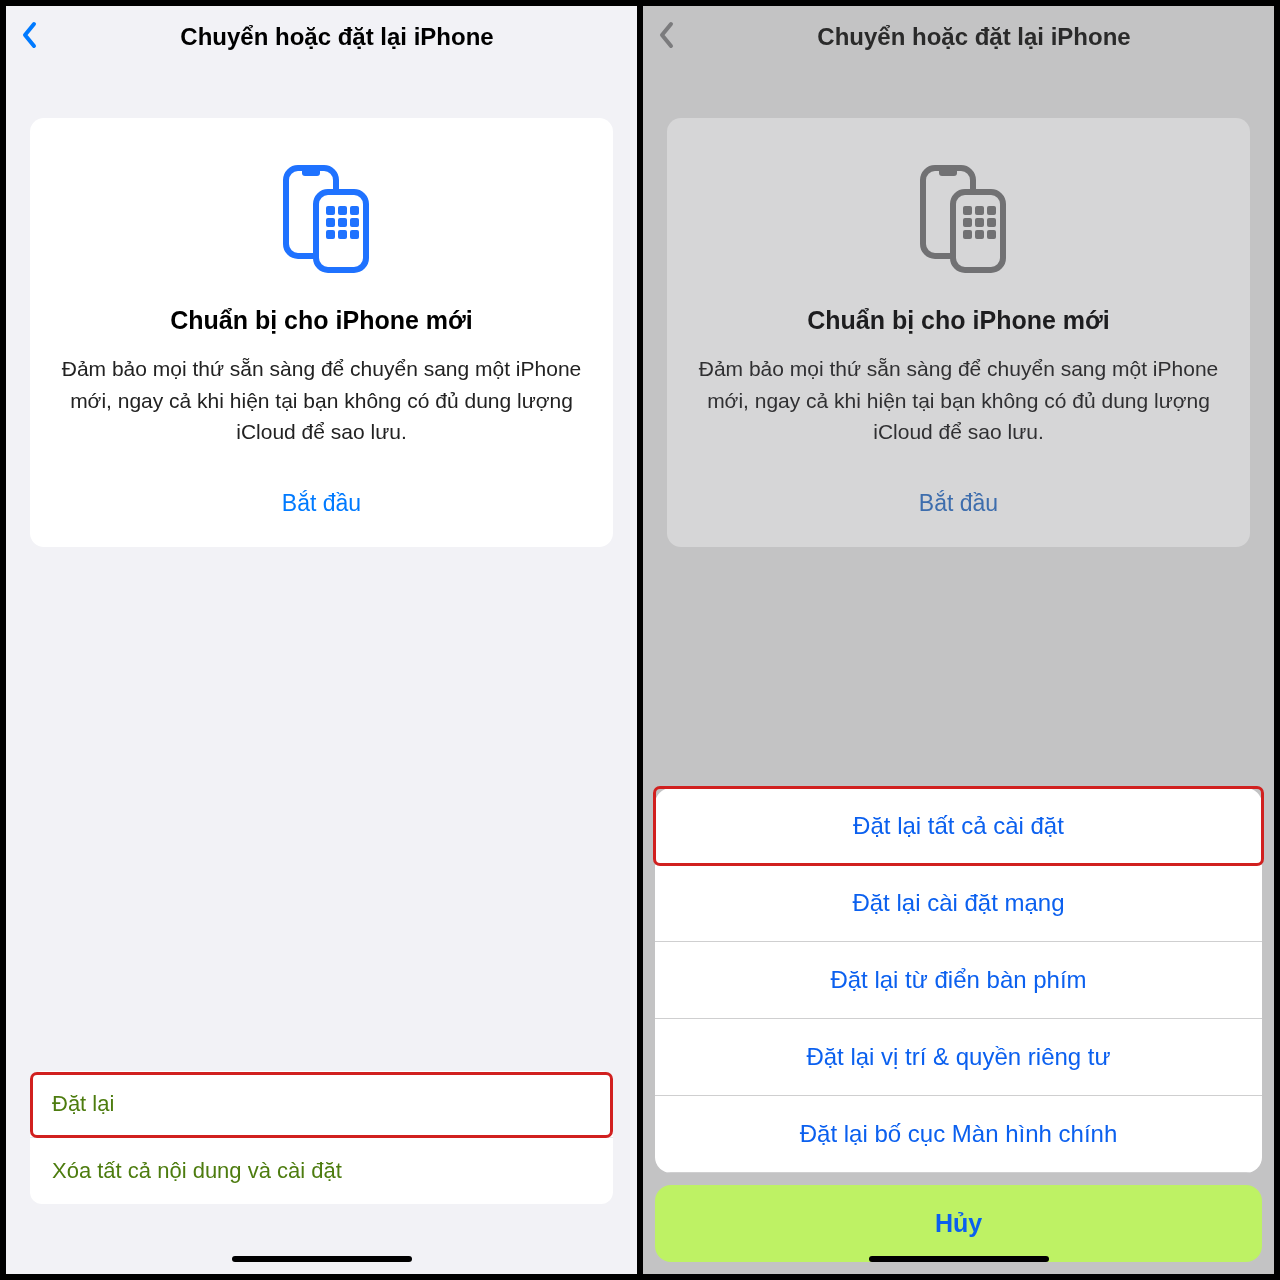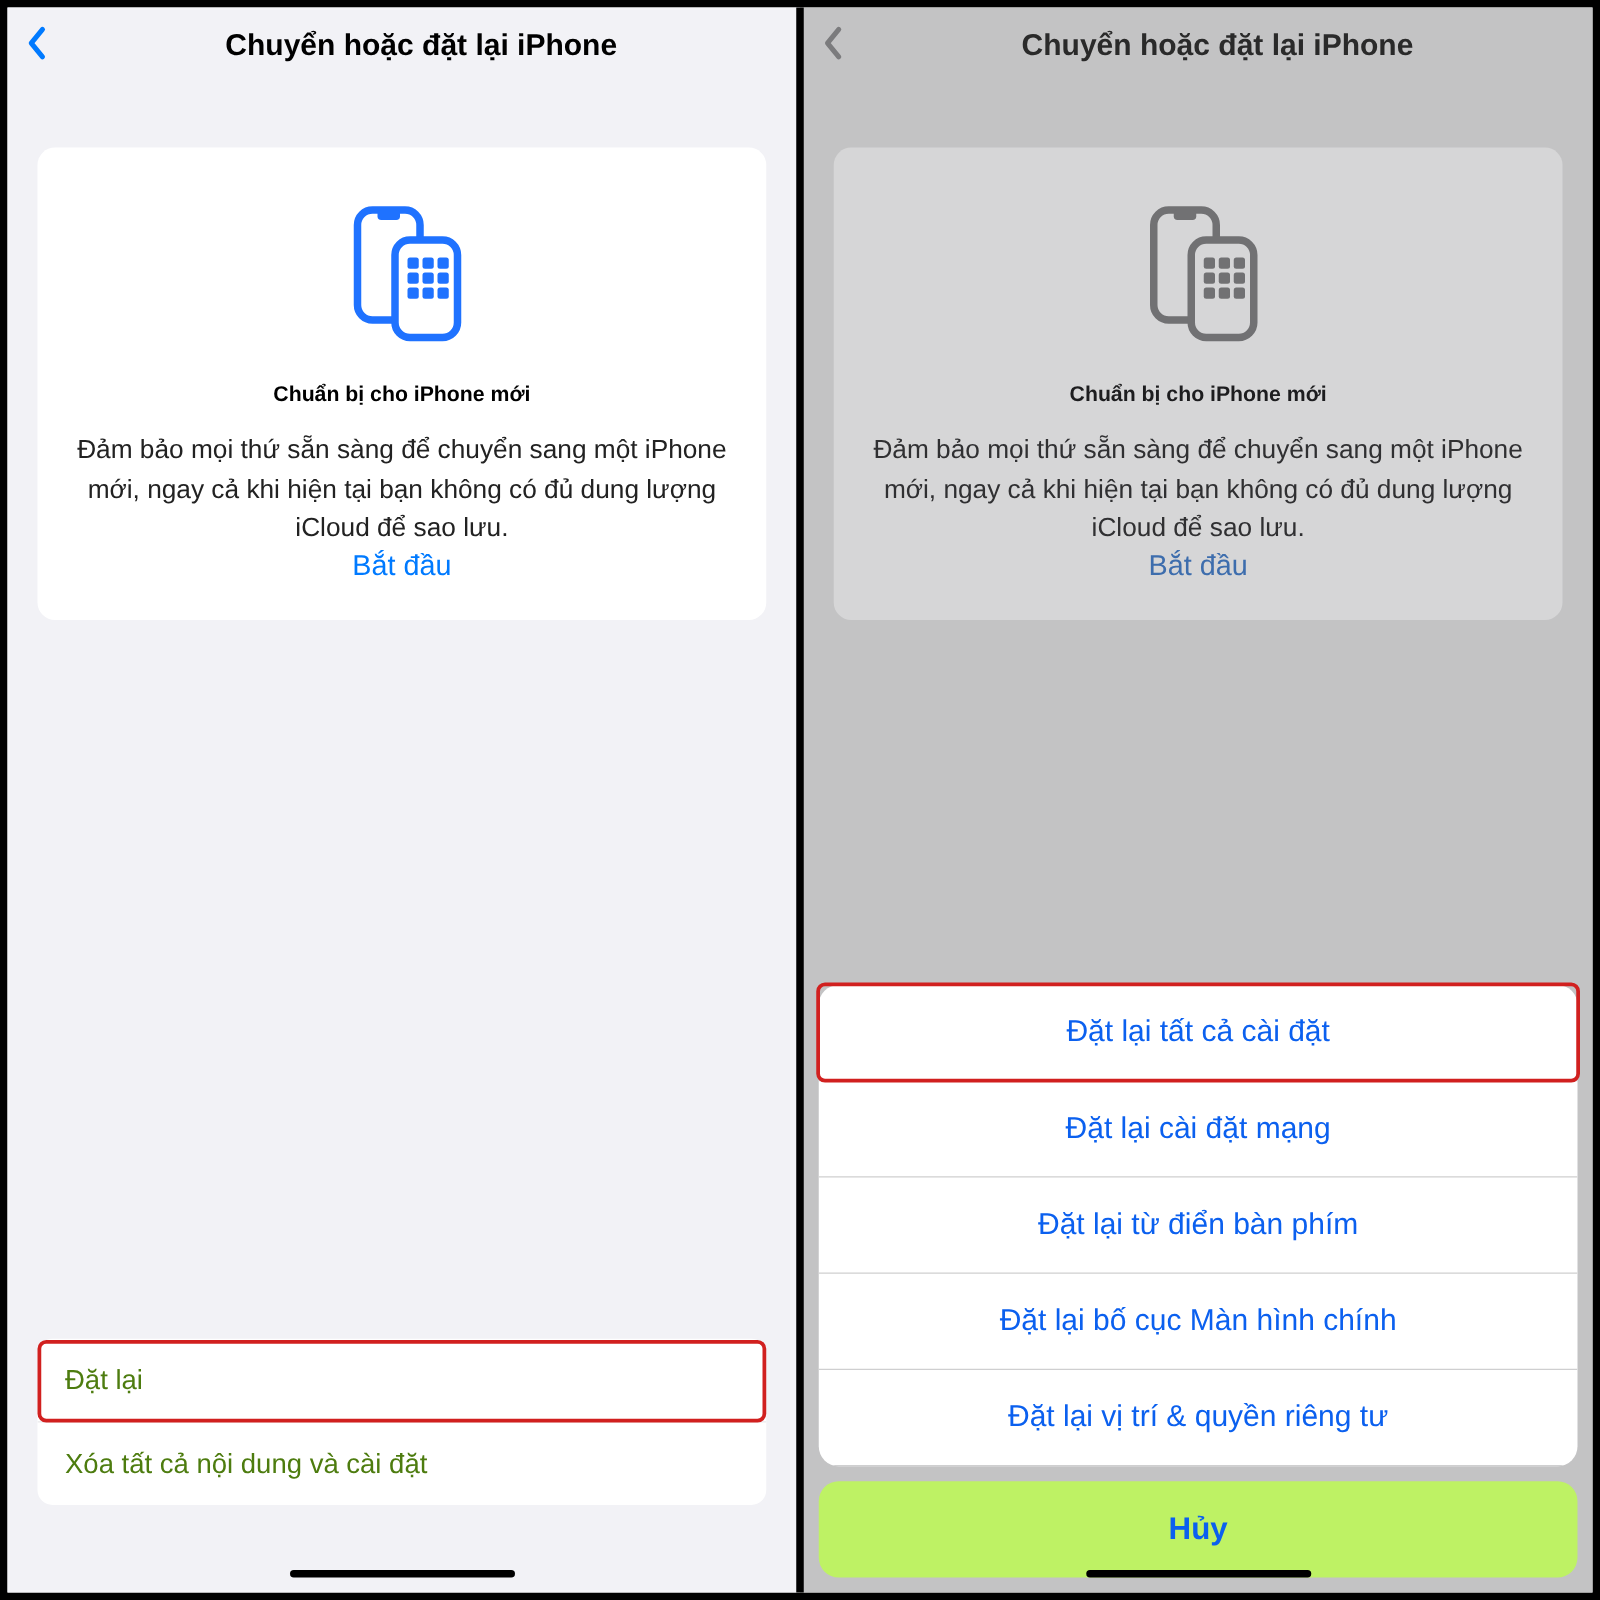--- a/index.html
+++ b/index.html
@@ -11,23 +11,23 @@
     
     .nav { display: flex; align-items: center; height: 62px; position: relative; }
     .nav-back { position: absolute; left: 14px; top: 50%; transform: translateY(-50%); }
     .nav-title { flex: 1; text-align: center; font-size: 24px; font-weight: 600; color: #000; margin-left: 31px; }
     .pane-right .nav-title { color: #2a2a2a; }
     .pane-right .nav-back svg path { stroke: #7b7b7d; }
     
     .card { background: #fff; border-radius: 14px; margin: 50px 24px 0 24px; padding: 40px 24px 30px 24px; text-align: center; }
     .pane-right .card { background: #d6d6d7; }
     .icon-wrap { display: flex; justify-content: center; margin-bottom: 28px; }
-    .card-title { font-size: 17px; font-weight: 600; color: #000; margin-bottom: 18px; }
+    .card-title { font-size: 25px; font-weight: 600; color: #000; margin-bottom: 18px; }
     .pane-right .card-title { color: #1d1d1f; }
-    .card-desc { font-size: 21px; line-height: 1.5; color: #222; }
+    .card-desc { font-size: 21px; line-height: 1.5; color: #222; margin-bottom: 42px; }
     .pane-right .card-desc { color: #303032; }
     .card-link { font-size: 23px; color: #007aff; font-weight: 400; }
     .pane-right .card-link { color: #3d6dad; }
     
     .list-section { position: absolute; bottom: 70px; left: 24px; right: 24px; background: #fff; border-radius: 12px; overflow: hidden; }
     .list-row { padding: 20px 22px; font-size: 22px; color: #4d7c0f; border-bottom: 1px solid #e9e9eb; cursor: pointer; }
     .list-row:last-child { border-bottom: none; }
     .highlight { border: 3px solid #d1201f; border-radius: 7px; }
     .highlight-row { position: absolute; pointer-events: none; }
     
@@ -121,22 +121,22 @@
       <div class="card-title">Chuẩn bị cho iPhone mới</div>
       <div class="card-desc">Đảm bảo mọi thứ sẵn sàng để chuyển sang một iPhone mới, ngay cả khi hiện tại bạn không có đủ dung lượng iCloud để sao lưu.</div>
       <div class="card-link">Bắt đầu</div>
     </div>
 
     <div class="action-sheet">
       <div class="sheet-group">
         <div class="sheet-row">Đặt lại tất cả cài đặt</div>
         <div class="sheet-row">Đặt lại cài đặt mạng</div>
         <div class="sheet-row">Đặt lại từ điển bàn phím</div>
+        <div class="sheet-row">Đặt lại vị trí &amp; quyền riêng tư</div>
         <div class="sheet-row">Đặt lại bố cục Màn hình chính</div>
-        <div class="sheet-row">Đặt lại vị trí &amp; quyền riêng tư</div>
         <div class="sheet-highlight" style="left:-2px; right:-2px; top:-2px; height:80px;"></div>
       </div>
       <div class="sheet-cancel">Hủy</div>
     </div>
 
     <div class="home-indicator"></div>
   </div>
 </div>
 
 </body></html>

